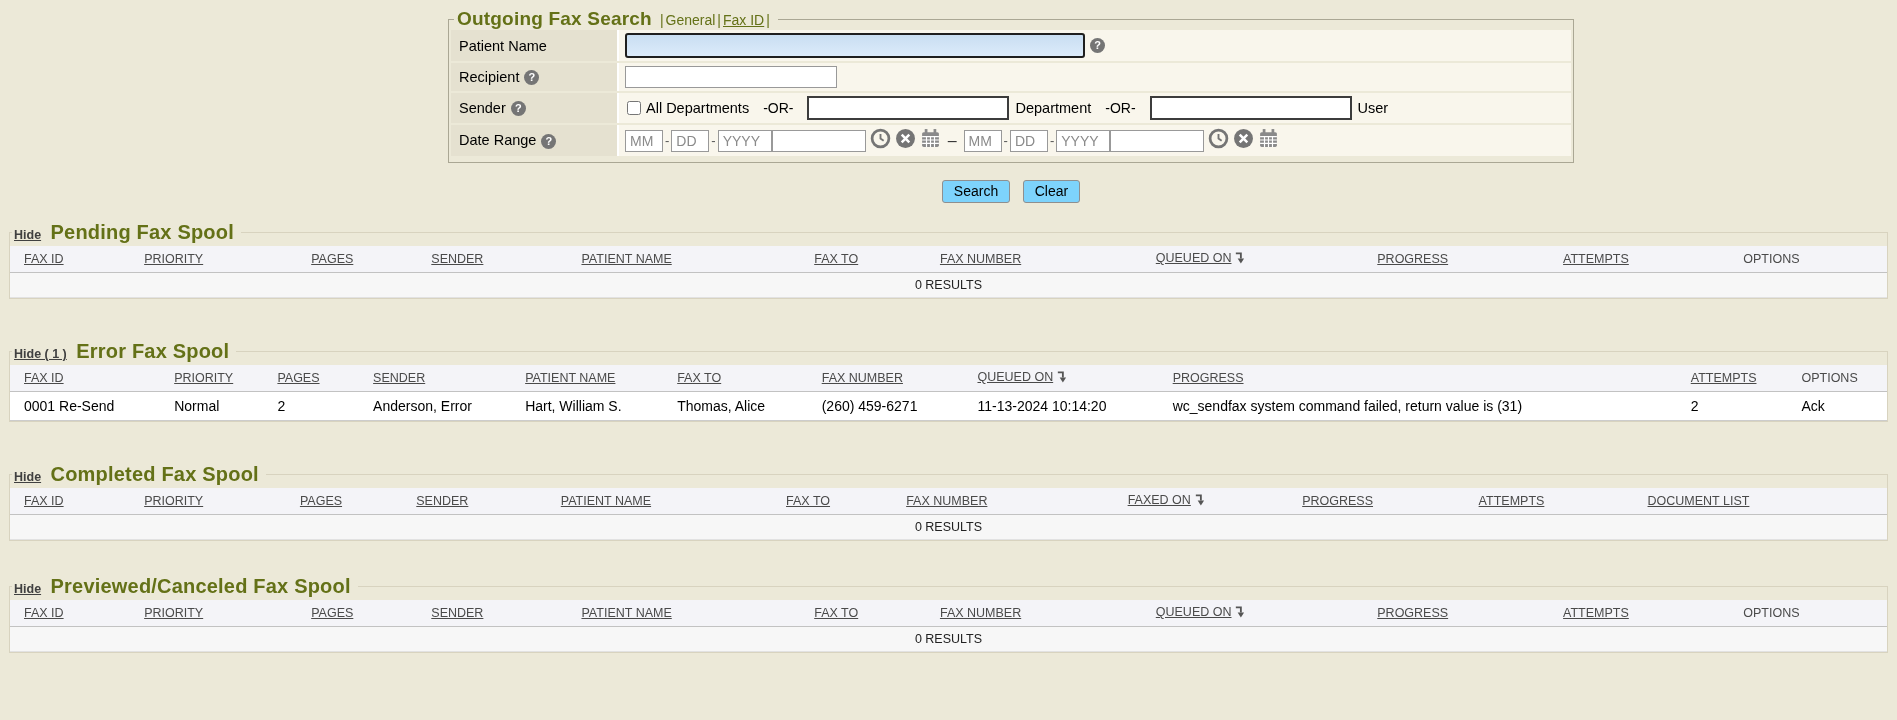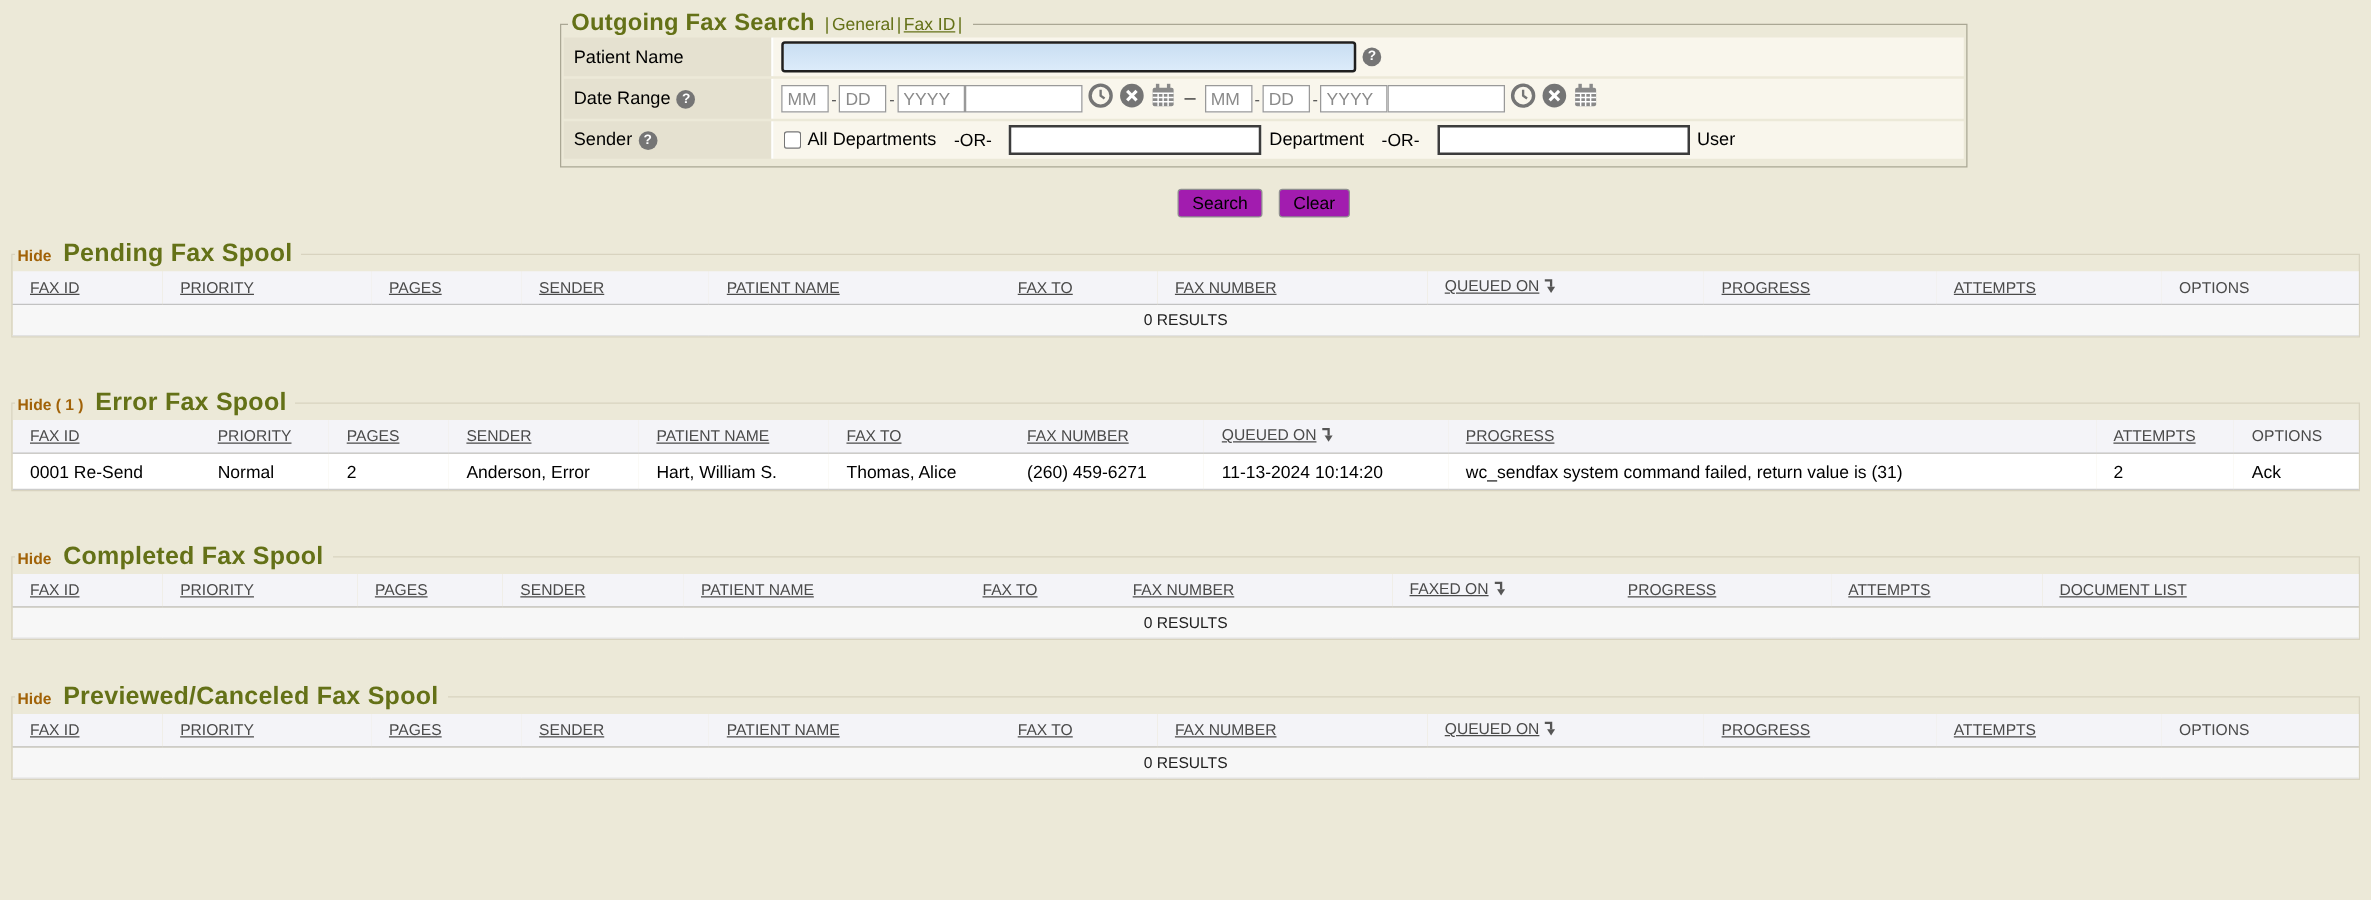--- a/index.html
+++ b/index.html
@@ -54,33 +54,33 @@
   .chk { width: 14px; height: 14px; margin: 0 5px 0 2px; }
   .field-label { font-size: 14.5px; white-space: nowrap; }
   .or-label { font-size: 14px; margin: 0 14px; white-space: nowrap; }
   .after-or { margin-left: 6px; }
   .tiny-dash { font-size: 13px; color: #555; margin: 0 2px; }
   .range-dash { font-size: 16px; color: #333; margin: 0 7px; }
   .date-icon { margin-left: 4px; vertical-align: middle; cursor: pointer; display: inline-block; }
 
   .btn-row { text-align: center; margin-top: 17px; }
   button.std-btn {
-    font-size: 14px; background: #a21caf; border: 1px solid #8f8f8f; border-radius: 3px;
+    font-size: 14px; background: #7dd3fc; border: 1px solid #8f8f8f; border-radius: 3px;
     padding: 2px 11px 3px 11px; margin: 0 4px; color: #000; cursor: pointer;
   }
 
   
   .spools { margin: 0 9px; }
   fieldset.spool {
     border: 1px solid #d8d3bf; margin: 34px 0 0 0; padding: 0 0 0 0;
   }
   fieldset.spool.first { margin-top: 18px; }
   fieldset.spool.gap-lg { margin-top: 41px; }
   legend.spool-legend { margin-left: 2px; padding: 0 7px 0 2px; white-space: nowrap; }
-  .hide-link { font-size: 12.5px; font-weight: bold; color: #a16207; cursor: pointer; }
+  .hide-link { font-size: 12.5px; font-weight: bold; color: #404040; text-decoration: underline; cursor: pointer; }
   .sec-title { font-size: 20px; font-weight: bold; color: #647117; margin-left: 5px; letter-spacing: .2px; }
 
   table.spool-table { width: 100%; border-collapse: collapse; table-layout: fixed; margin-top: 2px; }
   table.spool-table thead th {
     background: #f4f4f8; font-weight: normal; text-align: left;
     padding: 5px 4px 5px 14px; border-bottom: 1px solid #c2c2c2;
     font-size: 12.5px; color: #4a4a4a; white-space: nowrap; overflow: hidden;
   }
   .col-link { color: #4a4a4a; text-decoration: underline; cursor: pointer; }
   .col-plain { color: #4a4a4a; text-decoration: none; }
@@ -108,82 +108,88 @@
         <td class="lbl">Patient Name</td>
         <td class="inp">
           <span class="inp-flex">
             <input class="patient-input" type="text" style="">
             <span class="help-icon">?</span>
           </span>
         </td>
       </tr>
       <tr>
         <td class="lbl">
-          <span>Date Range</span><span class="help-icon">?</span>
-        </td>
-        <td class="inp">
-          <span class="inp-flex">
-            <input class="date-mini mm" type="text" placeholder="MM" style="">
-            <span class="tiny-dash">-</span>
-            <input class="date-mini dd" type="text" placeholder="DD" style="">
-            <span class="tiny-dash">-</span>
-            <input class="date-mini yyyy" type="text" placeholder="YYYY" style="">
-            <input class="date-text" type="text" style="">
-            <span class="date-icon"><svg width="21" height="21" viewBox="0 0 20 20">
-                    <circle cx="10" cy="10" r="8" fill="none" stroke="#757575" stroke-width="2.6"></circle>
-                    <path d="M10 5.6 V10 L13 12.2" fill="none" stroke="#757575" stroke-width="1.8"></path>
-                  </svg></span>
-            <span class="date-icon"><svg width="21" height="21" viewBox="0 0 20 20">
-                    <circle cx="10" cy="10" r="9" fill="#757575"></circle>
-                    <path d="M6.4 6.4 L13.6 13.6 M13.6 6.4 L6.4 13.6" stroke="#fff" stroke-width="2.4"></path>
-                  </svg></span>
-            <span class="date-icon"><svg width="21" height="21" viewBox="0 0 20 20">
-                    <rect x="2" y="4" width="16" height="14" rx="1.5" fill="#8a8a8a"></rect>
-                    <rect x="4.5" y="1" width="2.6" height="4.4" fill="#8a8a8a"></rect>
-                    <rect x="12.9" y="1" width="2.6" height="4.4" fill="#8a8a8a"></rect>
-                    <path d="M2 8.2 H18 M6.2 8.2 V18 M10 8.2 V18 M13.8 8.2 V18 M2 11.4 H18 M2 14.6 H18" stroke="#fff" stroke-width="1.1" fill="none"></path>
-                  </svg></span>
-            <span class="range-dash">–</span>
-            <input class="date-mini mm" type="text" placeholder="MM" style="">
-            <span class="tiny-dash">-</span>
-            <input class="date-mini dd" type="text" placeholder="DD" style="">
-            <span class="tiny-dash">-</span>
-            <input class="date-mini yyyy" type="text" placeholder="YYYY" style="">
-            <input class="date-text" type="text" style="">
-            <span class="date-icon"><svg width="21" height="21" viewBox="0 0 20 20">
-                    <circle cx="10" cy="10" r="8" fill="none" stroke="#757575" stroke-width="2.6"></circle>
-                    <path d="M10 5.6 V10 L13 12.2" fill="none" stroke="#757575" stroke-width="1.8"></path>
-                  </svg></span>
-            <span class="date-icon"><svg width="21" height="21" viewBox="0 0 20 20">
-                    <circle cx="10" cy="10" r="9" fill="#757575"></circle>
-                    <path d="M6.4 6.4 L13.6 13.6 M13.6 6.4 L6.4 13.6" stroke="#fff" stroke-width="2.4"></path>
-                  </svg></span>
-            <span class="date-icon"><svg width="21" height="21" viewBox="0 0 20 20">
-                    <rect x="2" y="4" width="16" height="14" rx="1.5" fill="#8a8a8a"></rect>
-                    <rect x="4.5" y="1" width="2.6" height="4.4" fill="#8a8a8a"></rect>
-                    <rect x="12.9" y="1" width="2.6" height="4.4" fill="#8a8a8a"></rect>
-                    <path d="M2 8.2 H18 M6.2 8.2 V18 M10 8.2 V18 M13.8 8.2 V18 M2 11.4 H18 M2 14.6 H18" stroke="#fff" stroke-width="1.1" fill="none"></path>
-                  </svg></span>
-          </span>
-        </td>
+          <span>Recipient</span><span class="help-icon">?</span>
+        </td>
+        <td class="inp"><input class="text-input" type="text" style=""></td>
       </tr>
       <tr>
         <td class="lbl">
           <span>Sender</span><span class="help-icon">?</span>
         </td>
         <td class="inp">
           <span class="inp-flex">
             <input type="checkbox" class="chk" style="">
             <span class="field-label">All Departments</span>
             <span class="or-label">-OR-</span>
             <input class="combo-input" type="text" style="">
             <span class="field-label after-or">Department</span>
             <span class="or-label">-OR-</span>
             <input class="combo-input" type="text" style="">
             <span class="field-label after-or">User</span>
+          </span>
+        </td>
+      </tr>
+      <tr>
+        <td class="lbl">
+          <span>Date Range</span><span class="help-icon">?</span>
+        </td>
+        <td class="inp">
+          <span class="inp-flex">
+            <input class="date-mini mm" type="text" placeholder="MM" style="">
+            <span class="tiny-dash">-</span>
+            <input class="date-mini dd" type="text" placeholder="DD" style="">
+            <span class="tiny-dash">-</span>
+            <input class="date-mini yyyy" type="text" placeholder="YYYY" style="">
+            <input class="date-text" type="text" style="">
+            <span class="date-icon"><svg width="21" height="21" viewBox="0 0 20 20">
+                    <circle cx="10" cy="10" r="8" fill="none" stroke="#757575" stroke-width="2.6"></circle>
+                    <path d="M10 5.6 V10 L13 12.2" fill="none" stroke="#757575" stroke-width="1.8"></path>
+                  </svg></span>
+            <span class="date-icon"><svg width="21" height="21" viewBox="0 0 20 20">
+                    <circle cx="10" cy="10" r="9" fill="#757575"></circle>
+                    <path d="M6.4 6.4 L13.6 13.6 M13.6 6.4 L6.4 13.6" stroke="#fff" stroke-width="2.4"></path>
+                  </svg></span>
+            <span class="date-icon"><svg width="21" height="21" viewBox="0 0 20 20">
+                    <rect x="2" y="4" width="16" height="14" rx="1.5" fill="#8a8a8a"></rect>
+                    <rect x="4.5" y="1" width="2.6" height="4.4" fill="#8a8a8a"></rect>
+                    <rect x="12.9" y="1" width="2.6" height="4.4" fill="#8a8a8a"></rect>
+                    <path d="M2 8.2 H18 M6.2 8.2 V18 M10 8.2 V18 M13.8 8.2 V18 M2 11.4 H18 M2 14.6 H18" stroke="#fff" stroke-width="1.1" fill="none"></path>
+                  </svg></span>
+            <span class="range-dash">–</span>
+            <input class="date-mini mm" type="text" placeholder="MM" style="">
+            <span class="tiny-dash">-</span>
+            <input class="date-mini dd" type="text" placeholder="DD" style="">
+            <span class="tiny-dash">-</span>
+            <input class="date-mini yyyy" type="text" placeholder="YYYY" style="">
+            <input class="date-text" type="text" style="">
+            <span class="date-icon"><svg width="21" height="21" viewBox="0 0 20 20">
+                    <circle cx="10" cy="10" r="8" fill="none" stroke="#757575" stroke-width="2.6"></circle>
+                    <path d="M10 5.6 V10 L13 12.2" fill="none" stroke="#757575" stroke-width="1.8"></path>
+                  </svg></span>
+            <span class="date-icon"><svg width="21" height="21" viewBox="0 0 20 20">
+                    <circle cx="10" cy="10" r="9" fill="#757575"></circle>
+                    <path d="M6.4 6.4 L13.6 13.6 M13.6 6.4 L6.4 13.6" stroke="#fff" stroke-width="2.4"></path>
+                  </svg></span>
+            <span class="date-icon"><svg width="21" height="21" viewBox="0 0 20 20">
+                    <rect x="2" y="4" width="16" height="14" rx="1.5" fill="#8a8a8a"></rect>
+                    <rect x="4.5" y="1" width="2.6" height="4.4" fill="#8a8a8a"></rect>
+                    <rect x="12.9" y="1" width="2.6" height="4.4" fill="#8a8a8a"></rect>
+                    <path d="M2 8.2 H18 M6.2 8.2 V18 M10 8.2 V18 M13.8 8.2 V18 M2 11.4 H18 M2 14.6 H18" stroke="#fff" stroke-width="1.1" fill="none"></path>
+                  </svg></span>
           </span>
         </td>
       </tr>
     </tbody>
       </table>
   </fieldset>
   <div class="btn-row">
     <button class="std-btn">Search</button>
     <button class="std-btn">Clear</button>
   </div>

